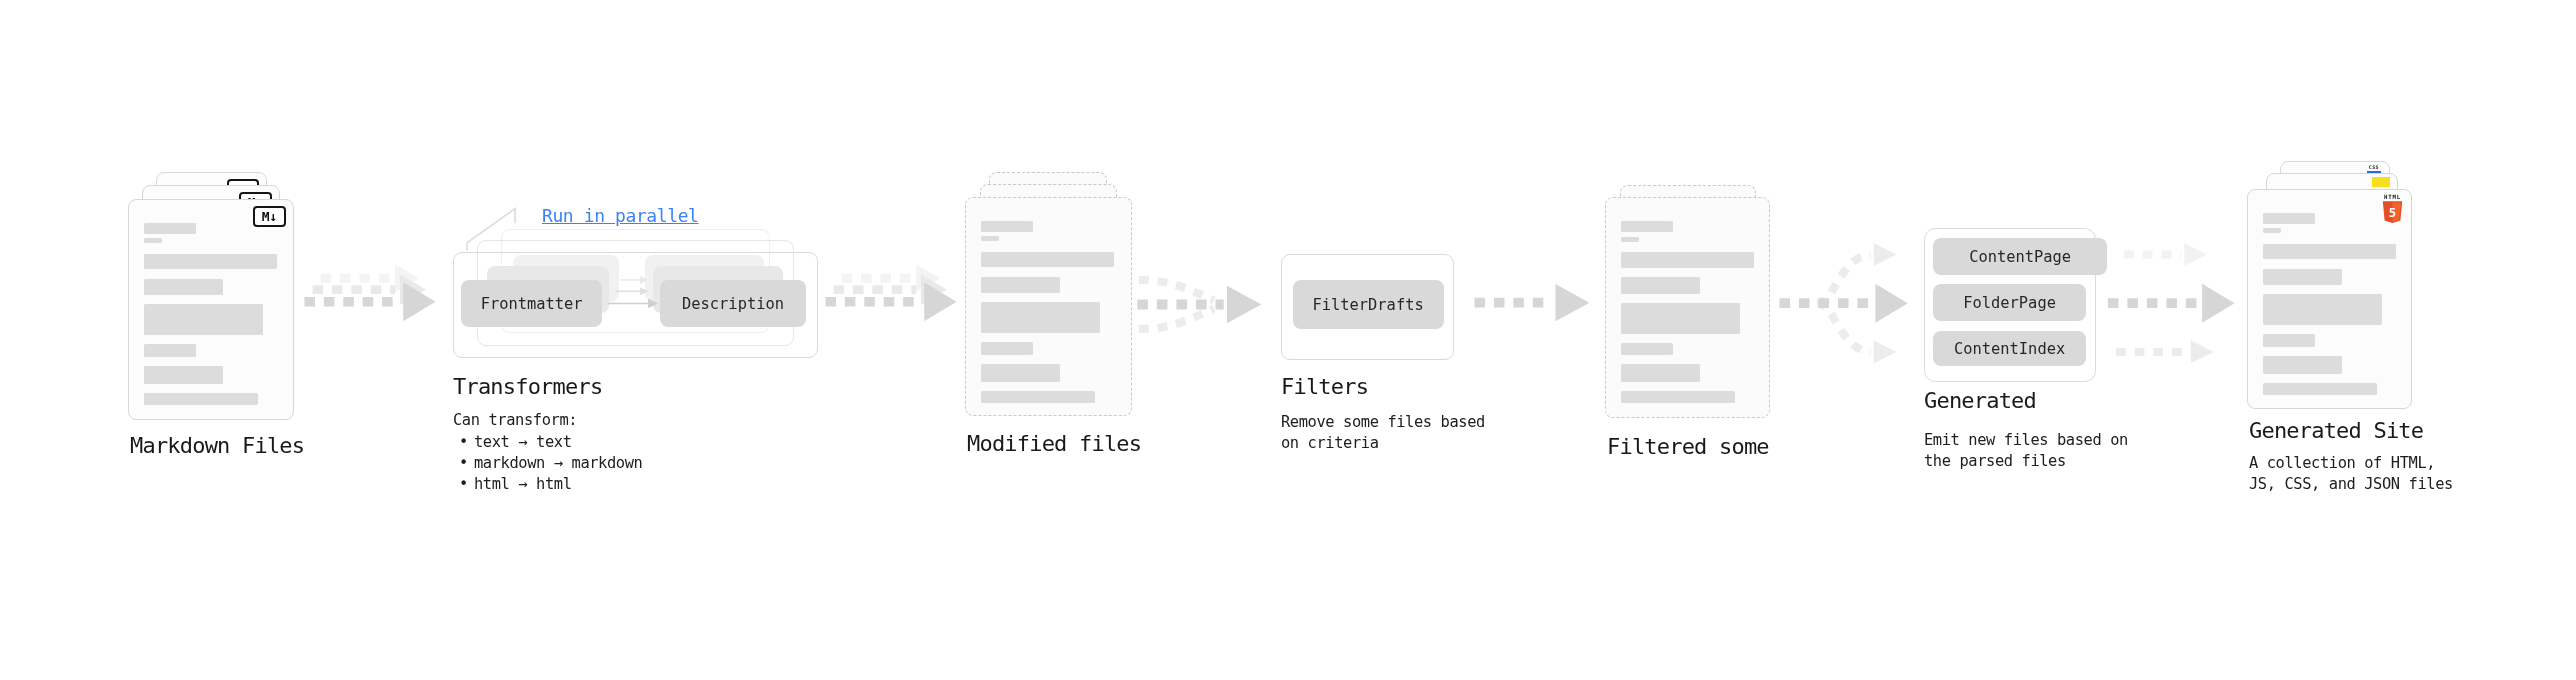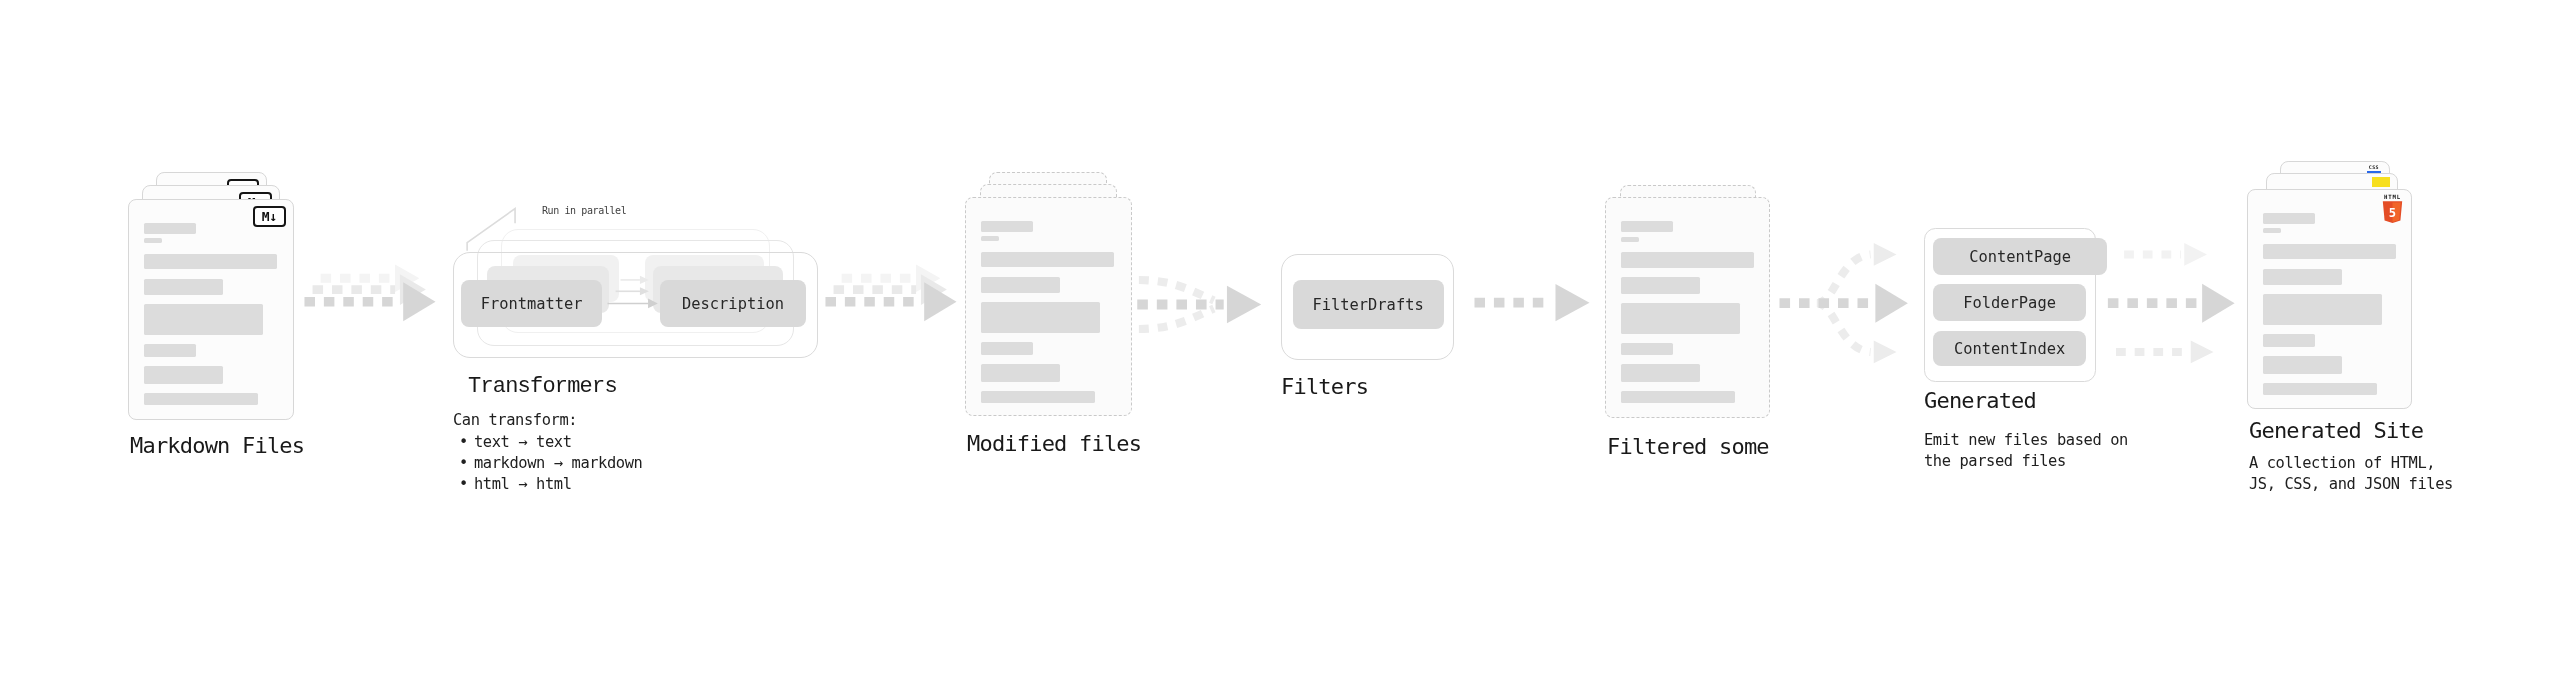--- a/index.html
+++ b/index.html
@@ -27,29 +27,29 @@
   .css-badge .css-word{font-size:4.9px;font-weight:bold;color:#111;line-height:4.9px;letter-spacing:0.4px;}
   .css-badge .css-bar{width:14.6px;height:2.4px;background:#2968e9;margin-top:0.8px;}
   .js-badge{position:absolute;right:6.5px;top:3.3px;width:18px;height:9.8px;background:#f7df1e;}
   .html5-logo{position:absolute;right:8.1px;top:4.1px;width:21px;display:flex;flex-direction:column;align-items:center;}
   .html5-word{font-size:5.7px;font-weight:bold;color:#111;letter-spacing:0.8px;line-height:6.5px;}
   
   .chip{position:absolute;background:#d9d9d9;border-radius:8.1px;display:flex;align-items:center;justify-content:center;
     font-size:15.4px;color:#272727;white-space:nowrap;box-sizing:border-box;}
   .chip.ghost1{background:#e8e8e8;}
   .chip.ghost2{background:#f1f1f1;}
-  .outline{position:absolute;border:1.6px solid #dadada;border-radius:17px;box-sizing:border-box;background:transparent;}
+  .outline{position:absolute;border:1.6px solid #dadada;border-radius:9px;box-sizing:border-box;background:transparent;}
   .outline.g1{border-color:#e6e6e6;}
   .outline.g2{border-color:#f0f0f0;}
   
   .title{position:absolute;font-size:22px;color:#191919;white-space:nowrap;letter-spacing:-0.8px;}
   .body-text{position:absolute;font-size:15.4px;color:#202020;line-height:21px;white-space:nowrap;letter-spacing:-0.4px;}
   .bullet-line{display:block;}
   .bullet-dot{display:inline-block;width:21px;text-align:center;}
-  .annotation{position:absolute;font-size:10px;color:#404040;white-space:nowrap;letter-spacing:-0.4px;}
+  .annotation{position:absolute;font-size:18px;color:#3b82f6;white-space:nowrap;letter-spacing:-0.4px;text-decoration:underline;}
   .abs{position:absolute;}
   svg{display:block;}
 </style>
 </head>
 <body>
 
 <div class="canvas">
 
   <div class="abs" style="left:128px;top:172px;width:166px;height:248px;">
     <div class="file-card" style="left:28.4px;top:0;width:111px;height:49px;">
@@ -99,21 +99,21 @@
       <line x1="200" y1="78" x2="230" y2="78" stroke="#dfdfdf" stroke-width="2"></line>
       <polygon points="230,73 230,83 241,78" fill="#dfdfdf"></polygon>
       <line x1="190" y1="93" x2="240" y2="93" stroke="#cfcfcf" stroke-width="2"></line>
       <polygon points="240,87 240,99 252,93" fill="#cfcfcf"></polygon>
     </svg>
   </div>
   <svg class="abs" style="left:459px;top:202px;" width="65" height="57" viewBox="0 0 80 70">
     <polyline points="10,60 10,50 69,8 69,26" fill="none" stroke="#dcdcdc" stroke-width="2"></polyline>
   </svg>
   <div class="annotation" style="left:542px;top:205px;">Run in parallel</div>
-  <div class="title" style="left:468px;top:374px;font-family:Liberation Mono, monospace;">Transformers</div>
+  <div class="title" style="left:453px;top:374px;">Transformers</div>
   <div class="body-text" style="left:453px;top:410px;">Can transform:</div>
   <div class="body-text" style="left:453px;top:432px;">
     <span class="bullet-line"><span class="bullet-dot">•</span><span>text → text</span></span>
     <span class="bullet-line"><span class="bullet-dot">•</span><span>markdown → markdown</span></span>
     <span class="bullet-line"><span class="bullet-dot">•</span><span>html → html</span></span>
   </div>
 
   <svg class="abs" style="left:822px;top:254px;" width="138" height="89" viewBox="0 0 170 110">
     <line x1="24" y1="30" x2="110" y2="30" stroke="#f4f4f4" stroke-width="11" stroke-dasharray="13 11"></line>
     <polygon points="116,13 116,47 146,30" fill="#f4f4f4"></polygon>
@@ -145,20 +145,24 @@
     <path d="M6 22 C 50 22, 72 36, 98 47" fill="none" stroke="#ececec" stroke-width="10" stroke-dasharray="12 11"></path>
     <path d="M6 82 C 50 82, 72 68, 98 57" fill="none" stroke="#ececec" stroke-width="10" stroke-dasharray="12 11"></path>
     <line x1="4" y1="52" x2="110" y2="52" stroke="#d6d6d6" stroke-width="12" stroke-dasharray="13 11"></line>
     <polygon points="114,29 114,75 156,52" fill="#d6d6d6"></polygon>
   </svg>
 
   <div class="outline" style="left:1281px;top:254px;width:173px;height:106px;">
     <div class="chip" style="left:10.6px;top:25px;width:151px;height:49px;">FilterDrafts</div>
   </div>
   <div class="title" style="left:1281px;top:374px;">Filters</div>
+  <div class="body-text" style="left:1281px;top:412px;">
+    <span class="bullet-line">Remove some files based</span>
+    <span class="bullet-line">on criteria</span>
+  </div>
 
   <svg class="abs" style="left:1471px;top:263px;" width="122" height="81" viewBox="0 0 150 100">
     <line x1="4" y1="49" x2="100" y2="49" stroke="#d6d6d6" stroke-width="12" stroke-dasharray="13 11"></line>
     <polygon points="104,26 104,72 146,49" fill="#d6d6d6"></polygon>
   </svg>
 
   <div class="abs" style="left:1605px;top:185px;width:165px;height:233px;">
     <div class="file-card dashed" style="left:14.6px;top:0;width:136px;height:41px;"></div>
     <div class="file-card dashed" style="left:0;top:12.2px;width:165px;height:221px;">
       <div class="bars">

